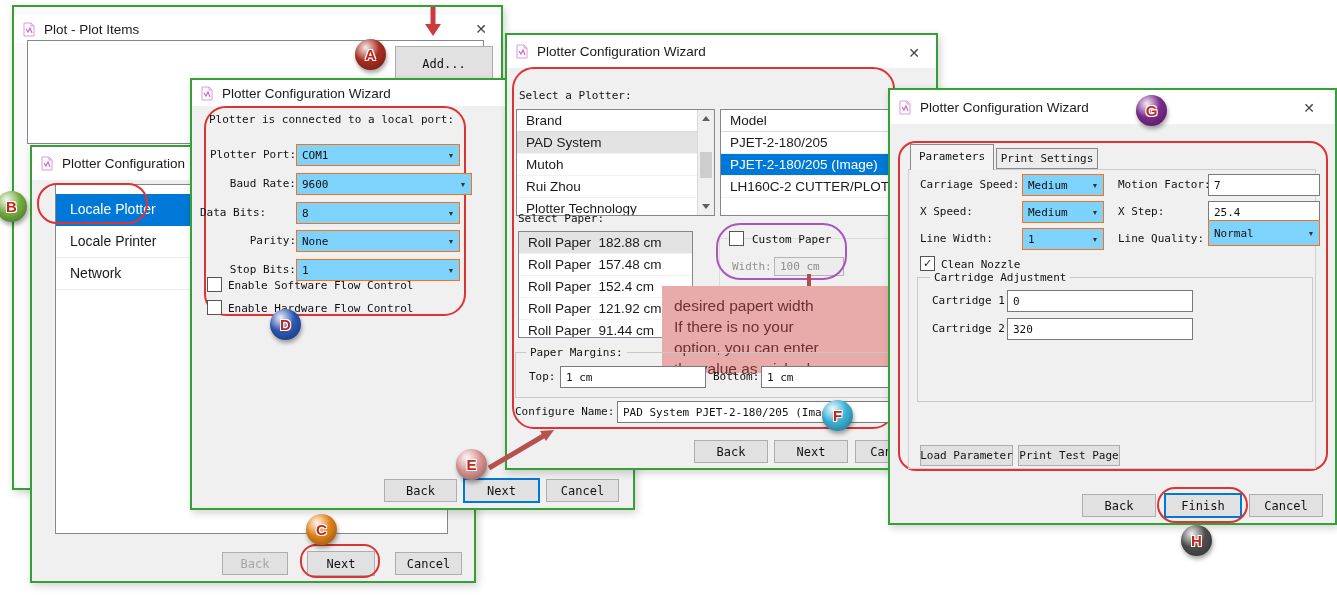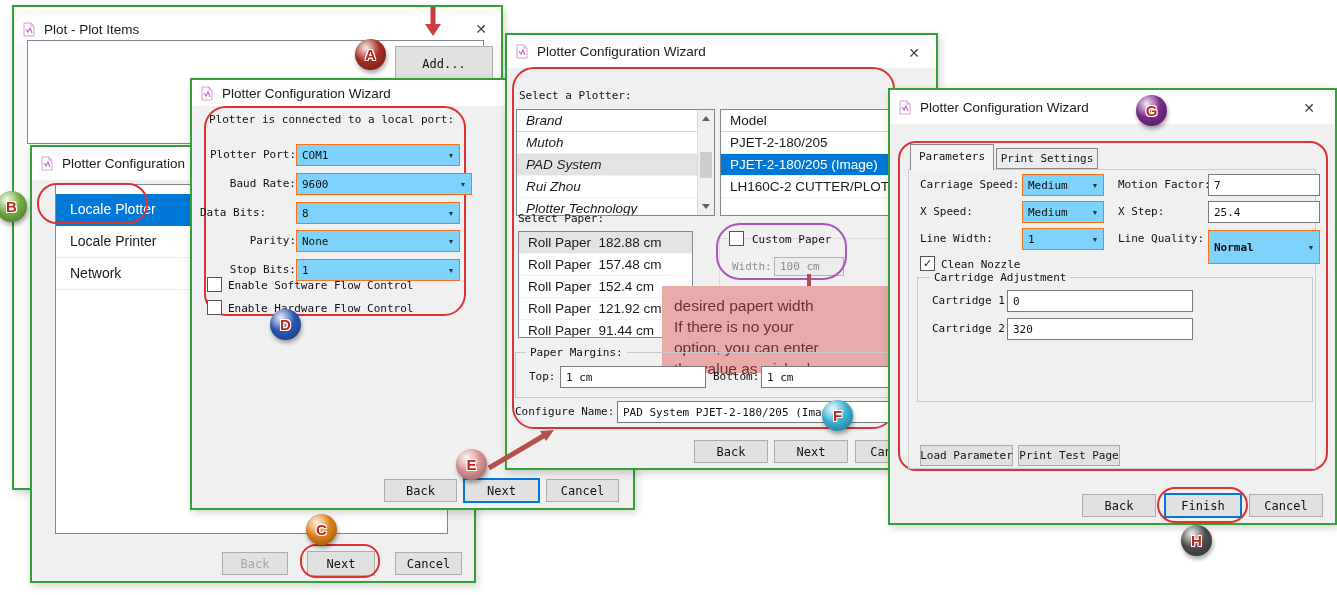--- a/index.html
+++ b/index.html
@@ -171,24 +171,24 @@
             <path d="M4 7l2 3 2-4 2 5" fill="none" stroke="#cc66cc" stroke-width="1.2"></path>
           </svg>
       </span>
       <span class="ttext">Plotter Configuration Wizard</span>
       <span class="closebox" style="top:8px;right:10px;">✕</span>
     </div>
     <div class="redrect" style="left:5px;top:32px;width:383px;height:362px;"></div>
 
     <div class="mono flabel" style="left:12px;top:54px;line-height:14px;">Select a Plotter:</div>
 
-    <div class="list" style="left:9px;top:74px;width:199px;height:107px;font-style:italic;">
+    <div class="list" style="left:9px;top:74px;width:199px;height:107px;">
       <div class="lrow header">Brand</div>
+      <div class="lrow sel-gray">PAD System</div>
       <div class="lrow">Mutoh</div>
-      <div class="lrow sel-gray">PAD System</div>
       <div class="lrow">Rui Zhou</div>
       <div class="lrow">Plotter Technology</div>
       <div class="sbar">
         <span class="tri-up"></span>
         <span class="thumb"></span>
         <span class="tri-down"></span>
       </div>
     </div>
 
     <div class="list" style="left:213px;top:74px;width:175px;height:107px;">
@@ -272,21 +272,21 @@
     </div>
     <div class="mono flabel" style="left:228px;top:111px;">X Step:</div>
     <input class="tinput" readonly="" style="left: 318px; top: 111px; width: 112px; height: 22px;" value="25.4">
 
     <div class="mono flabel" style="left:30px;top:138px;">Line Width:</div>
     <div class="combo" style="left:132px;top:138px;width:82px;height:22px;">
       <span class="val">1</span>
         <span class="dd-arrow">▼</span>
     </div>
     <div class="mono flabel" style="left:228px;top:138px;">Line Quality:</div>
-    <div class="combo" style="left:318px;top:140px;width:112px;height:34px;font-weight:bold;">
+    <div class="combo" style="left:318px;top:130px;width:112px;height:26px;">
       <span class="val">Normal</span>
         <span class="dd-arrow">▼</span>
     </div>
 
     <div class="checkbox" style="left:30px;top:166px;">
       <span>✓</span>
     </div>
     <div class="mono cblabel" style="left:51px;top:168px;">Clean Nozzle</div>
 
     <div class="group" style="left:27px;top:187px;width:396px;height:125px;">

